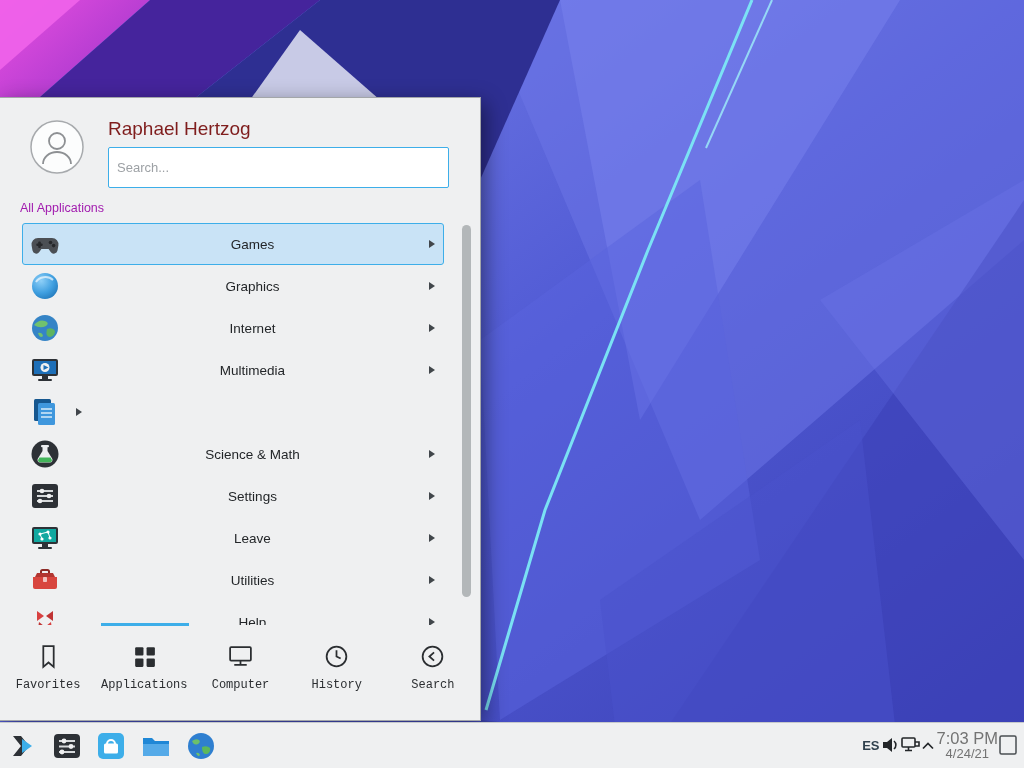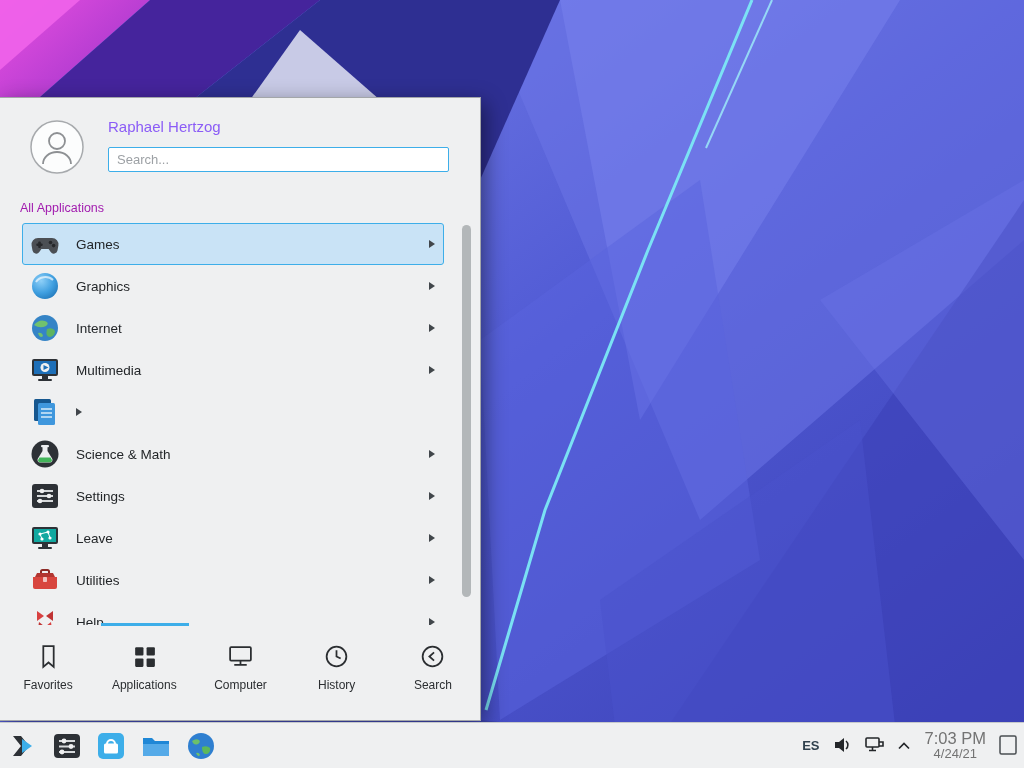--- a/index.html
+++ b/index.html
@@ -9,59 +9,59 @@
   }
   .wallpaper{position:absolute;inset:0;z-index:0;}
 
   
   .kickoff{
     position:absolute;left:0;top:97px;width:481px;height:624px;z-index:2;
     background:#eff0f1;border:1px solid rgba(100,105,110,.55);border-left:none;
     box-sizing:border-box;box-shadow:4px 6px 20px rgba(0,0,0,.45);
   }
   .avatar{position:absolute;left:30px;top:22px;width:54px;height:54px;}
-  .user-name{position:absolute;left:108px;top:20px;font-size:15px;color:#8b5cf6;}
+  .user-name{position:absolute;left:108px;top:20px;font-size:19px;color:#7f1d1d;}
   .search-input{
-    position:absolute;left:108px;top:49px;width:341px;height:25px;box-sizing:border-box;
+    position:absolute;left:108px;top:49px;width:341px;height:41px;box-sizing:border-box;
     border:1px solid #3daee9;border-radius:2px;background:#fff;padding:0 8px;
     font-size:13px;color:#232629;outline:none;font-family:"Liberation Sans",sans-serif;
   }
   .search-input::placeholder{color:#9da1a5;}
   .section-label{position:absolute;left:20px;top:103px;font-size:12.5px;color:#a21caf;}
 
-  .app-list{position:absolute;left:0;top:125px;width:481px;height:402px;overflow:hidden;}
+  .app-list{position:absolute;left:0;top:125px;width:481px;height:402px;overflow:hidden;text-align:center;}
   .app-row{
     height:42px;margin:0 37px 0 22px;display:flex;align-items:center;
     box-sizing:border-box;border:1px solid transparent;border-radius:3px;
   }
   .app-row.selected{background:#c9e3f6;border-color:#3daee9;}
   .app-icon{width:32px;height:32px;margin:0 15px 0 6px;flex:0 0 auto;}
   .app-label{flex:1;font-size:13.5px;color:#232629;}
   .chevron{width:0;height:0;border-left:6px solid #41464b;border-top:4.5px solid transparent;
     border-bottom:4.5px solid transparent;margin-right:8px;}
   .scroll-thumb{
     position:absolute;right:9px;top:127px;width:9px;height:372px;
     background:#b3b7b9;border-radius:4.5px;
   }
 
-  .tabbar{position:absolute;left:0;bottom:0;width:481px;height:97px;display:flex;}
+  .tabbar{position:absolute;left:0;bottom:0;width:481px;height:97px;display:flex;font-family:Liberation Mono, monospace;}
   .tab{flex:1;display:flex;flex-direction:column;align-items:center;padding-top:20px;cursor:default;}
   .tab-icon{width:27px;height:27px;}
   .tab-label{margin-top:8px;font-size:12px;color:#2b2e31;}
   .tab-indicator{position:absolute;left:101px;top:0;width:88px;height:3px;background:#3daee9;}
 
   
   .panel{
     position:absolute;left:0;bottom:0;width:1024px;height:46px;z-index:3;
     background:#eff0f1;border-top:1px solid #c6c9cb;box-sizing:border-box;
     display:flex;align-items:center;padding:0 6px 0 8px;
   }
   .panel-left{display:flex;align-items:center;gap:14px;}
   .panel-spacer{flex:1;}
-  .tray{display:flex;align-items:center;gap:12px;}
+  .tray{display:flex;align-items:center;gap:0;}
   .kbd-layout{font-size:13px;font-weight:bold;color:#30414e;}
   .clock{text-align:right;color:#737373;line-height:1.12;margin-left:3px;}
   .clock .time{font-size:16.5px;}
   .clock .date{font-size:13px;text-align:center;}
   .task-icon{display:flex;align-items:center;justify-content:center;}
 </style>
 </head>
 <body>
 
 <div class="wallpaper">

